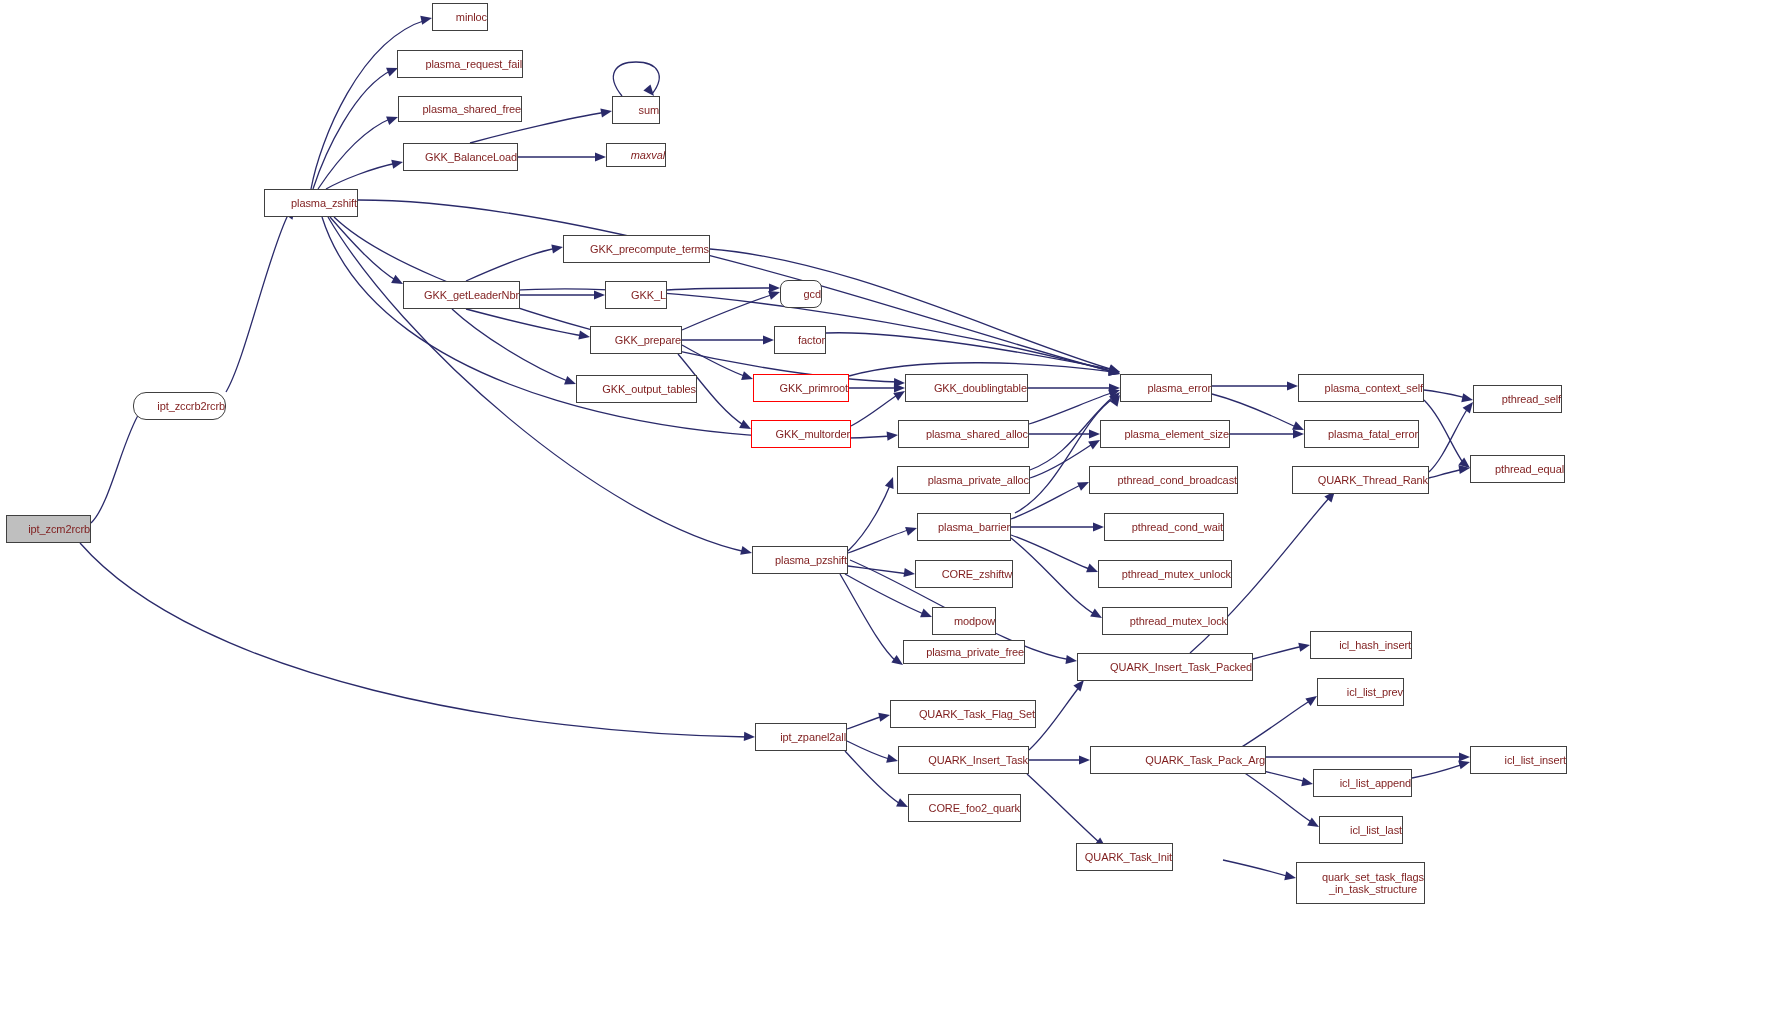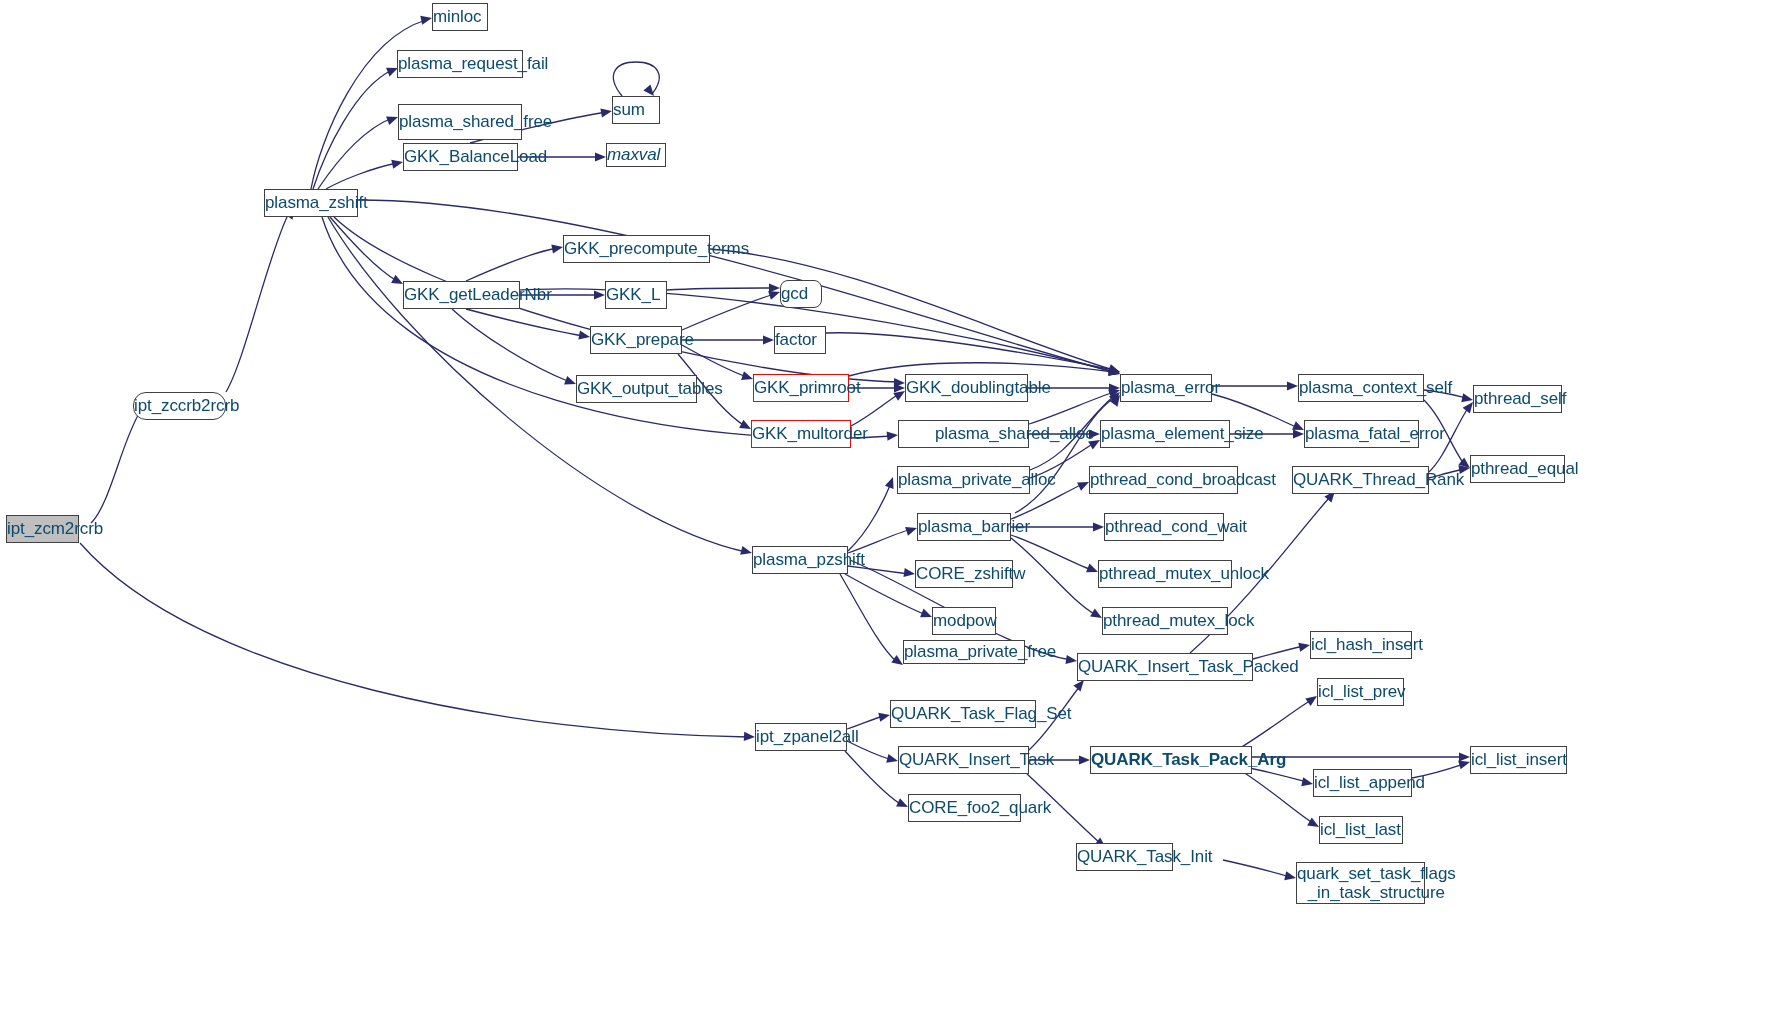--- a/index.html
+++ b/index.html
@@ -22,26 +22,26 @@
     top: 0;
     width: 1787px;
     height: 1036px;
     pointer-events: none;
   }
   .node {
     position: absolute;
     box-sizing: border-box;
     display: flex;
     align-items: center;
-    justify-content: flex-start;
+    justify-content: flex-end;
     text-align: center;
     background: #ffffff;
     border: 1px solid #404040;
-    color: #0c4a6e;
-    font-size: 17px;
+    color: #7f1d1d;
+    font-size: 11px;
     line-height: 1.12;
     white-space: pre;
     letter-spacing: -0.1px;
     z-index: 5;
   }
   .node.red {
     border: 1.5px solid #ff0000;
   }
   .node.current {
     background: #bfbfbf;
@@ -181,26 +181,26 @@
       <polygon points="0,0 -11,-4.6 -11,4.6" fill="#2a2a6a" transform="translate(1470,757) rotate(0)"></polygon>
       <path d="M 1240,766 C 1270,772 1295,779 1307,782" fill="none" stroke="#2a2a6a" stroke-width="1.3"></path>
       <polygon points="0,0 -11,-4.6 -11,4.6" fill="#2a2a6a" transform="translate(1313,784) rotate(12)"></polygon>
       <path d="M 1240,770 C 1270,789 1297,813 1313,823" fill="none" stroke="#2a2a6a" stroke-width="1.3"></path>
       <polygon points="0,0 -11,-4.6 -11,4.6" fill="#2a2a6a" transform="translate(1319,827) rotate(30)"></polygon>
       <path d="M 1412,778 C 1435,774 1455,767 1464,764" fill="none" stroke="#2a2a6a" stroke-width="1.3"></path>
       <polygon points="0,0 -11,-4.6 -11,4.6" fill="#2a2a6a" transform="translate(1470,762) rotate(-15)"></polygon>
       <path d="M 1223,860 C 1250,866 1280,874 1290,877" fill="none" stroke="#2a2a6a" stroke-width="1.3"></path>
       <polygon points="0,0 -11,-4.6 -11,4.6" fill="#2a2a6a" transform="translate(1296,878) rotate(12)"></polygon>
     </svg>
-<div class="node current" style="left: 6px; top: 515px; width: 73px; height: 28px;"><span>ipt_zcm2rcrb</span></div>
+<div class="node current" style="left: 6px; top: 515px; width: 85px; height: 28px;"><span>ipt_zcm2rcrb</span></div>
     <div class="node" style="left: 133px; top: 392px; width: 93px; height: 28px; border-radius: 13px;"><span>ipt_zccrb2rcrb</span></div>
     <div class="node" style="left: 264px; top: 189px; width: 94px; height: 28px;"><span>plasma_zshift</span></div>
     <div class="node" style="left: 432px; top: 3px; width: 56px; height: 28px;"><span>minloc</span></div>
     <div class="node" style="left: 397px; top: 50px; width: 126px; height: 28px;"><span>plasma_request_fail</span></div>
-    <div class="node" style="left: 398px; top: 104px; width: 124px; height: 36px;"><span>plasma_shared_free</span></div>
+    <div class="node" style="left: 398px; top: 96px; width: 124px; height: 26px;"><span>plasma_shared_free</span></div>
     <div class="node" style="left: 403px; top: 143px; width: 115px; height: 28px;"><span>GKK_BalanceLoad</span></div>
     <div class="node" style="left: 612px; top: 96px; width: 48px; height: 28px;"><span>sum</span></div>
     <div class="node" style="left: 606px; top: 143px; width: 60px; height: 24px; font-style: italic;"><span>maxval</span></div>
     <div class="node" style="left: 563px; top: 235px; width: 147px; height: 28px;"><span>GKK_precompute_terms</span></div>
     <div class="node" style="left: 403px; top: 281px; width: 117px; height: 28px;"><span>GKK_getLeaderNbr</span></div>
     <div class="node" style="left: 605px; top: 281px; width: 62px; height: 28px;"><span>GKK_L</span></div>
     <div class="node" style="left: 780px; top: 280px; width: 42px; height: 28px; border-radius: 8px;"><span>gcd</span></div>
     <div class="node" style="left: 590px; top: 326px; width: 92px; height: 28px;"><span>GKK_prepare</span></div>
     <div class="node" style="left: 774px; top: 326px; width: 52px; height: 28px;"><span>factor</span></div>
     <div class="node" style="left: 576px; top: 375px; width: 121px; height: 28px;"><span>GKK_output_tables</span></div>
@@ -224,21 +224,21 @@
     <div class="node" style="left: 1304px; top: 420px; width: 115px; height: 28px;"><span>plasma_fatal_error</span></div>
     <div class="node" style="left: 1292px; top: 466px; width: 137px; height: 28px;"><span>QUARK_Thread_Rank</span></div>
     <div class="node" style="left: 1473px; top: 385px; width: 89px; height: 28px;"><span>pthread_self</span></div>
     <div class="node" style="left: 1470px; top: 455px; width: 95px; height: 28px;"><span>pthread_equal</span></div>
     <div class="node" style="left: 1077px; top: 653px; width: 176px; height: 28px;"><span>QUARK_Insert_Task_Packed</span></div>
     <div class="node" style="left: 1310px; top: 631px; width: 102px; height: 28px;"><span>icl_hash_insert</span></div>
     <div class="node" style="left: 1317px; top: 678px; width: 87px; height: 28px;"><span>icl_list_prev</span></div>
     <div class="node" style="left: 755px; top: 723px; width: 92px; height: 28px;"><span>ipt_zpanel2all</span></div>
     <div class="node" style="left: 890px; top: 700px; width: 146px; height: 28px;"><span>QUARK_Task_Flag_Set</span></div>
     <div class="node" style="left: 898px; top: 746px; width: 131px; height: 28px;"><span>QUARK_Insert_Task</span></div>
-    <div class="node" style="left: 1090px; top: 746px; width: 162px; height: 28px; font-weight: bold;"><span>QUARK_Task_Pack_Arg</span></div>
+    <div class="node" style="left: 1090px; top: 746px; width: 176px; height: 28px;"><span>QUARK_Task_Pack_Arg</span></div>
     <div class="node" style="left: 1313px; top: 769px; width: 99px; height: 28px;"><span>icl_list_append</span></div>
     <div class="node" style="left: 1470px; top: 746px; width: 97px; height: 28px;"><span>icl_list_insert</span></div>
     <div class="node" style="left: 1319px; top: 816px; width: 84px; height: 28px;"><span>icl_list_last</span></div>
     <div class="node" style="left: 908px; top: 794px; width: 113px; height: 28px;"><span>CORE_foo2_quark</span></div>
     <div class="node" style="left: 1076px; top: 843px; width: 97px; height: 28px;"><span>QUARK_Task_Init</span></div>
     <div class="node" style="left: 1296px; top: 862px; width: 129px; height: 42px;"><span>quark_set_task_flags
 _in_task_structure</span></div>
   </div>
 
 </body></html>

